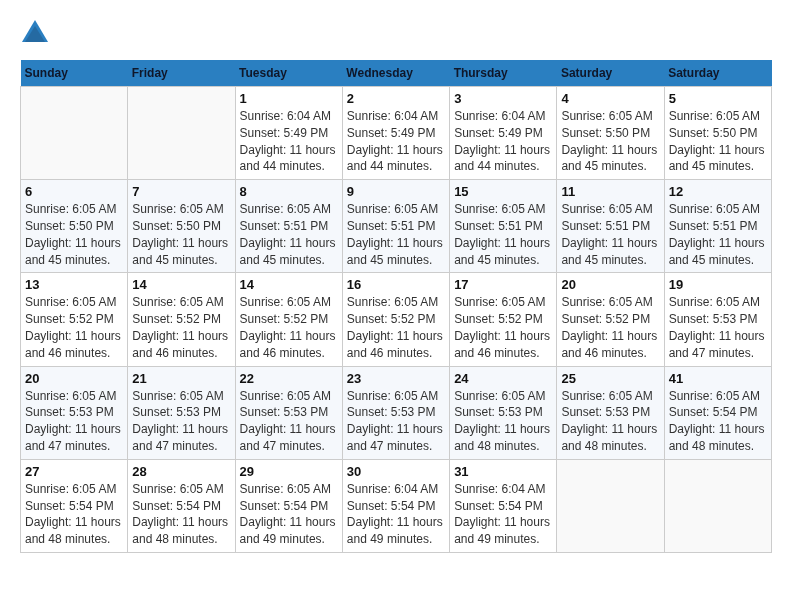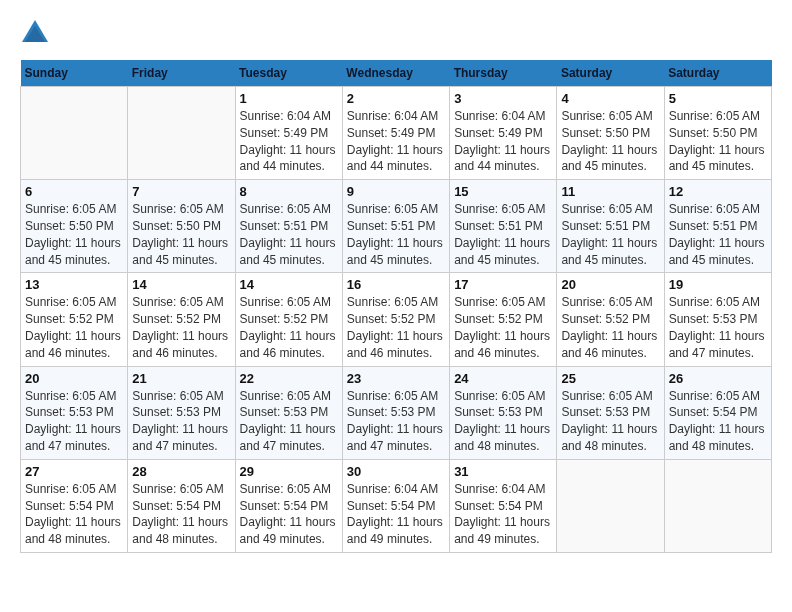--- a/index.html
+++ b/index.html
@@ -277,21 +277,21 @@
 Sunset: 5:53 PM
 Daylight: 11 hours and 48 minutes.</div>
         </td>
         <td>
           <div class="day-num">25</div>
           <div class="day-info" style="white-space: pre-line;">Sunrise: 6:05 AM
 Sunset: 5:53 PM
 Daylight: 11 hours and 48 minutes.</div>
         </td>
         <td>
-          <div class="day-num">26</div>
+          <div class="day-num">41</div>
           <div class="day-info" style="white-space: pre-line;">Sunrise: 6:05 AM
 Sunset: 5:54 PM
 Daylight: 11 hours and 48 minutes.</div>
         </td>
       </tr>
       <tr>
         <td>
           <div class="day-num">27</div>
           <div class="day-info" style="white-space: pre-line;">Sunrise: 6:05 AM
 Sunset: 5:54 PM

